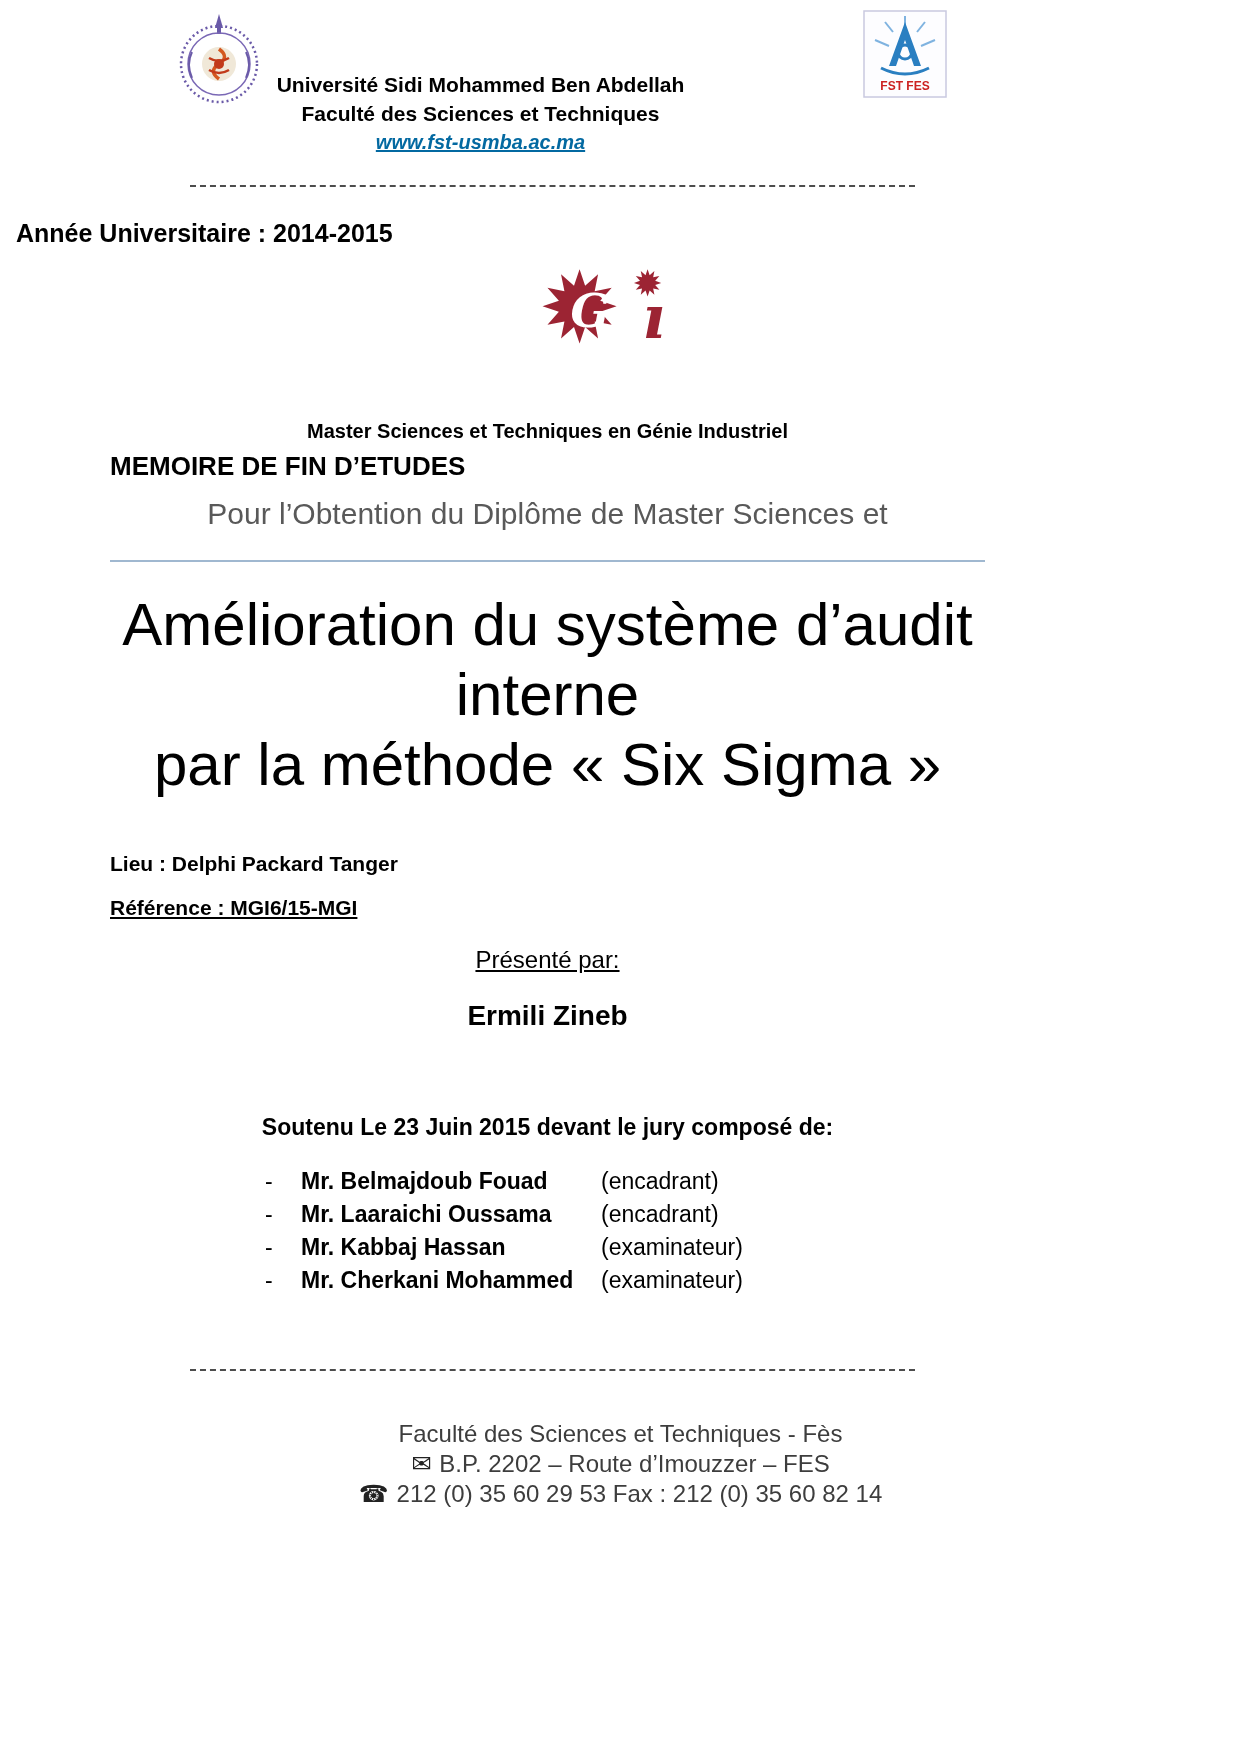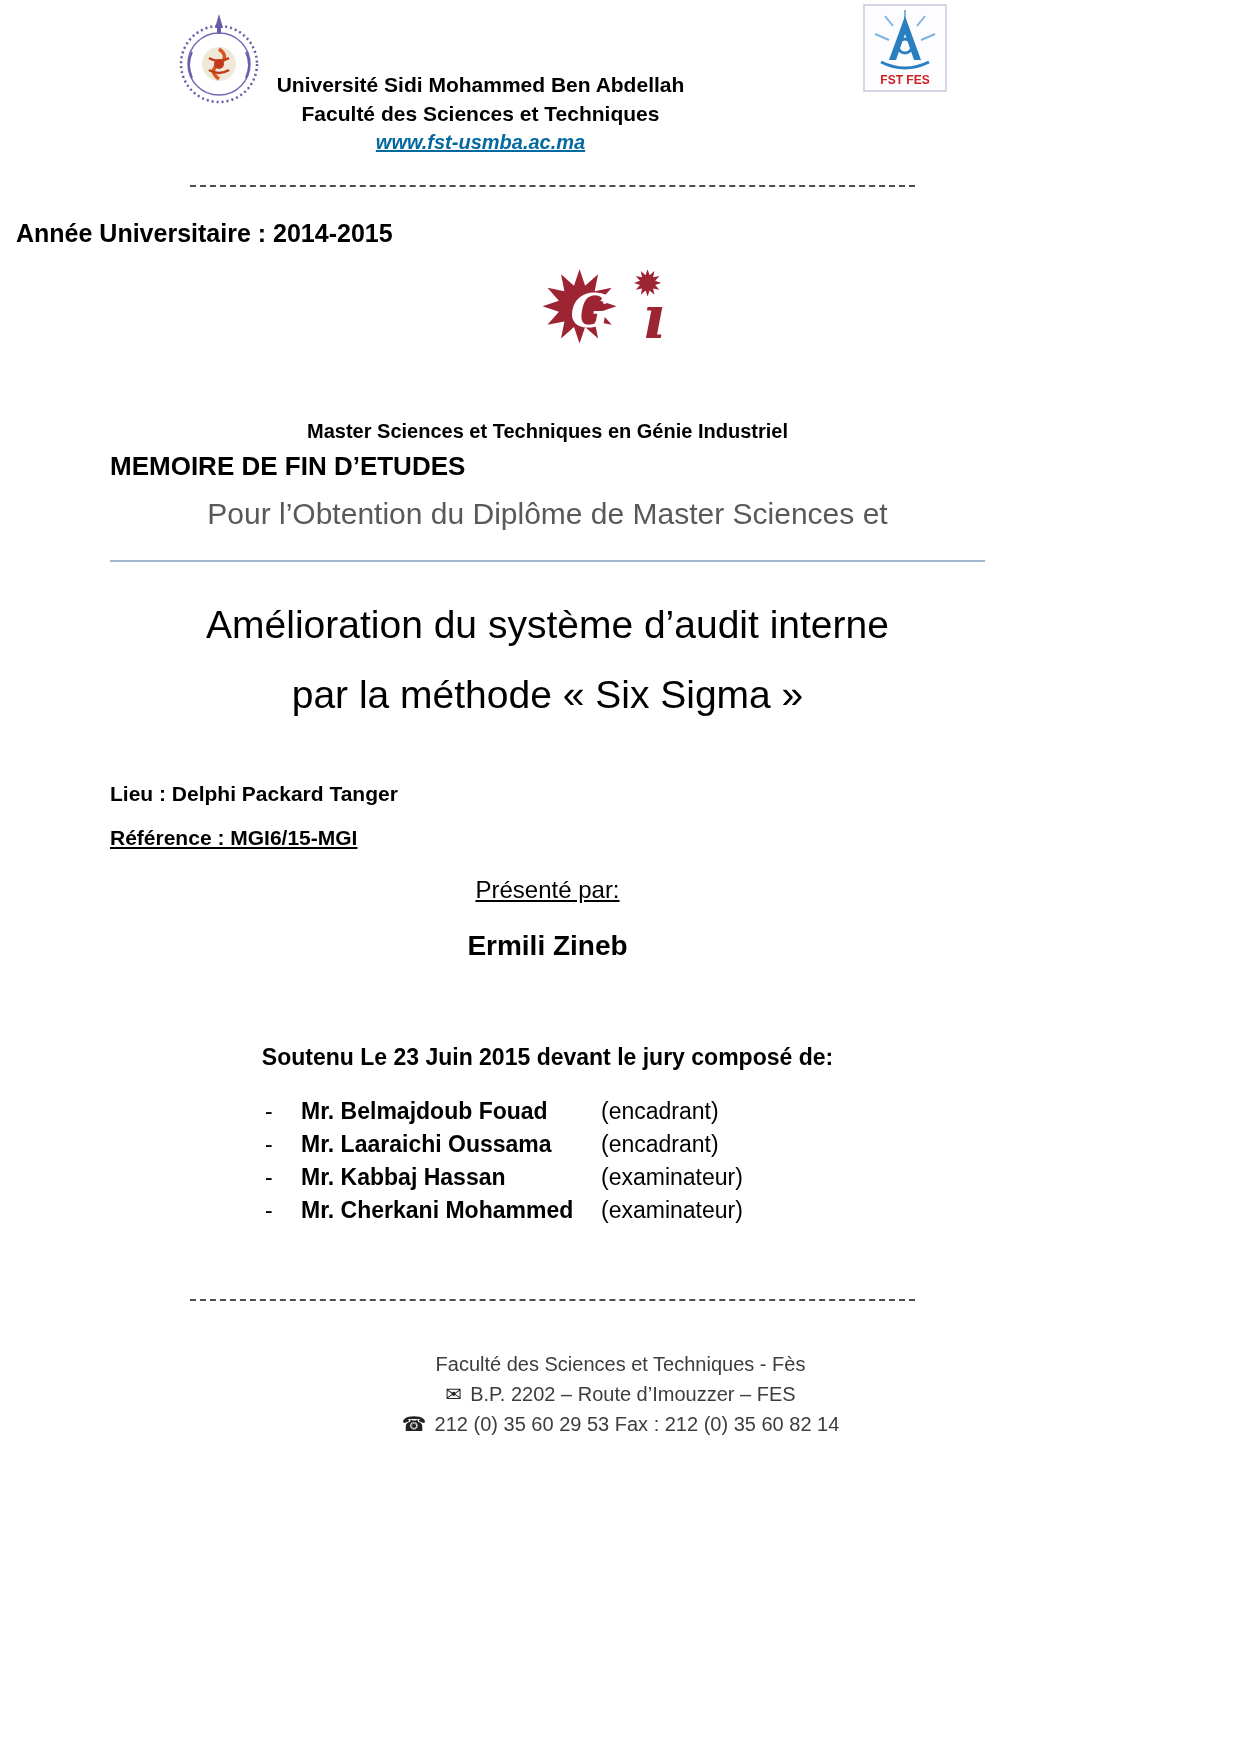--- a/index.html
+++ b/index.html
@@ -10,21 +10,21 @@
     background:#ffffff;
     color:#000;
     font-family:"Liberation Sans", sans-serif;
     overflow:hidden;
   }
   .content{margin-left:110px;width:875px;}
 
   
   .hdr{position:relative;height:175px;}
   .logo-univ{position:absolute;left:178px;top:12px;}
-  .logo-fst{position:absolute;left:863px;top:4px;}
+  .logo-fst{position:absolute;left:863px;top:10px;}
   .hdr-text{position:absolute;left:0;right:280px;top:70px;text-align:center;}
   .hdr-univ,.hdr-fac{font-size:21px;font-weight:600;line-height:29px;}
   .hdr-link{display:inline-block;margin-top:3px;font-size:20px;font-style:italic;
     color:#0369a1;text-decoration:underline;font-weight:600;}
 
   
   .dashes{border-top:2px dashed #4d4d4d;width:725px;margin:10px 0 0 190px;}
   .dashes.bottom{margin-top:72px;}
   .rule{border-top:2px solid #a0b8d0;margin-top:24px;}
 
@@ -39,38 +39,38 @@
   .gi-star-small{position:absolute;left:102px;top:2px;font-size:36px;line-height:36px;
     color:#9c2433;font-family:"DejaVu Sans",sans-serif;}
   .gi-i{position:absolute;left:112px;top:18px;font-size:60px;color:#9c2433;
     font-family:"DejaVu Serif",serif;font-style:italic;font-weight:bold;}
 
   .master{text-align:center;font-size:20px;font-weight:700;margin-top:52px;}
   .memoire{text-align:left;font-size:26px;font-weight:700;margin-top:8px;}
   .pour{text-align:center;font-size:30px;color:#595959;line-height:44px;margin-top:10px;}
 
   
-  .title{text-align:center;font-size:39px;line-height:70px;margin-top:28px;font-weight:500;}
+  .title{text-align:center;font-size:60px;line-height:70px;margin-top:28px;font-weight:500;}
 
   
   .lieu{font-size:21px;font-weight:600;margin-top:52px;}
   .ref{font-size:21px;font-weight:600;margin-top:20px;text-decoration:underline;}
   .presente{text-align:center;font-size:24px;font-weight:400;margin-top:26px;text-decoration:underline;}
   .author{text-align:center;font-size:28px;font-weight:600;margin-top:26px;}
   .soutenu{text-align:center;font-size:23px;font-weight:600;margin-top:82px;}
 
   
   .jury{margin:24px 0 0 155px;font-size:23px;}
   .jury-row{display:flex;line-height:33px;}
   .jury-dash{width:36px;}
   .jury-name{width:300px;font-weight:600;}
   .jury-role{font-weight:400;}
 
   
-  .footer{text-align:center;margin-top:48px;color:#3d3d3d;font-size:20px;line-height:30px;}
+  .footer{text-align:center;margin-top:48px;color:#3d3d3d;font-size:24px;line-height:30px;}
   .f-icon{margin-right:8px;font-family:"DejaVu Sans",sans-serif;color:#222;}
 </style>
 </head>
 <body>
 
 <div class="page">
 
   <div class="hdr">
 
     <div class="logo-univ">

